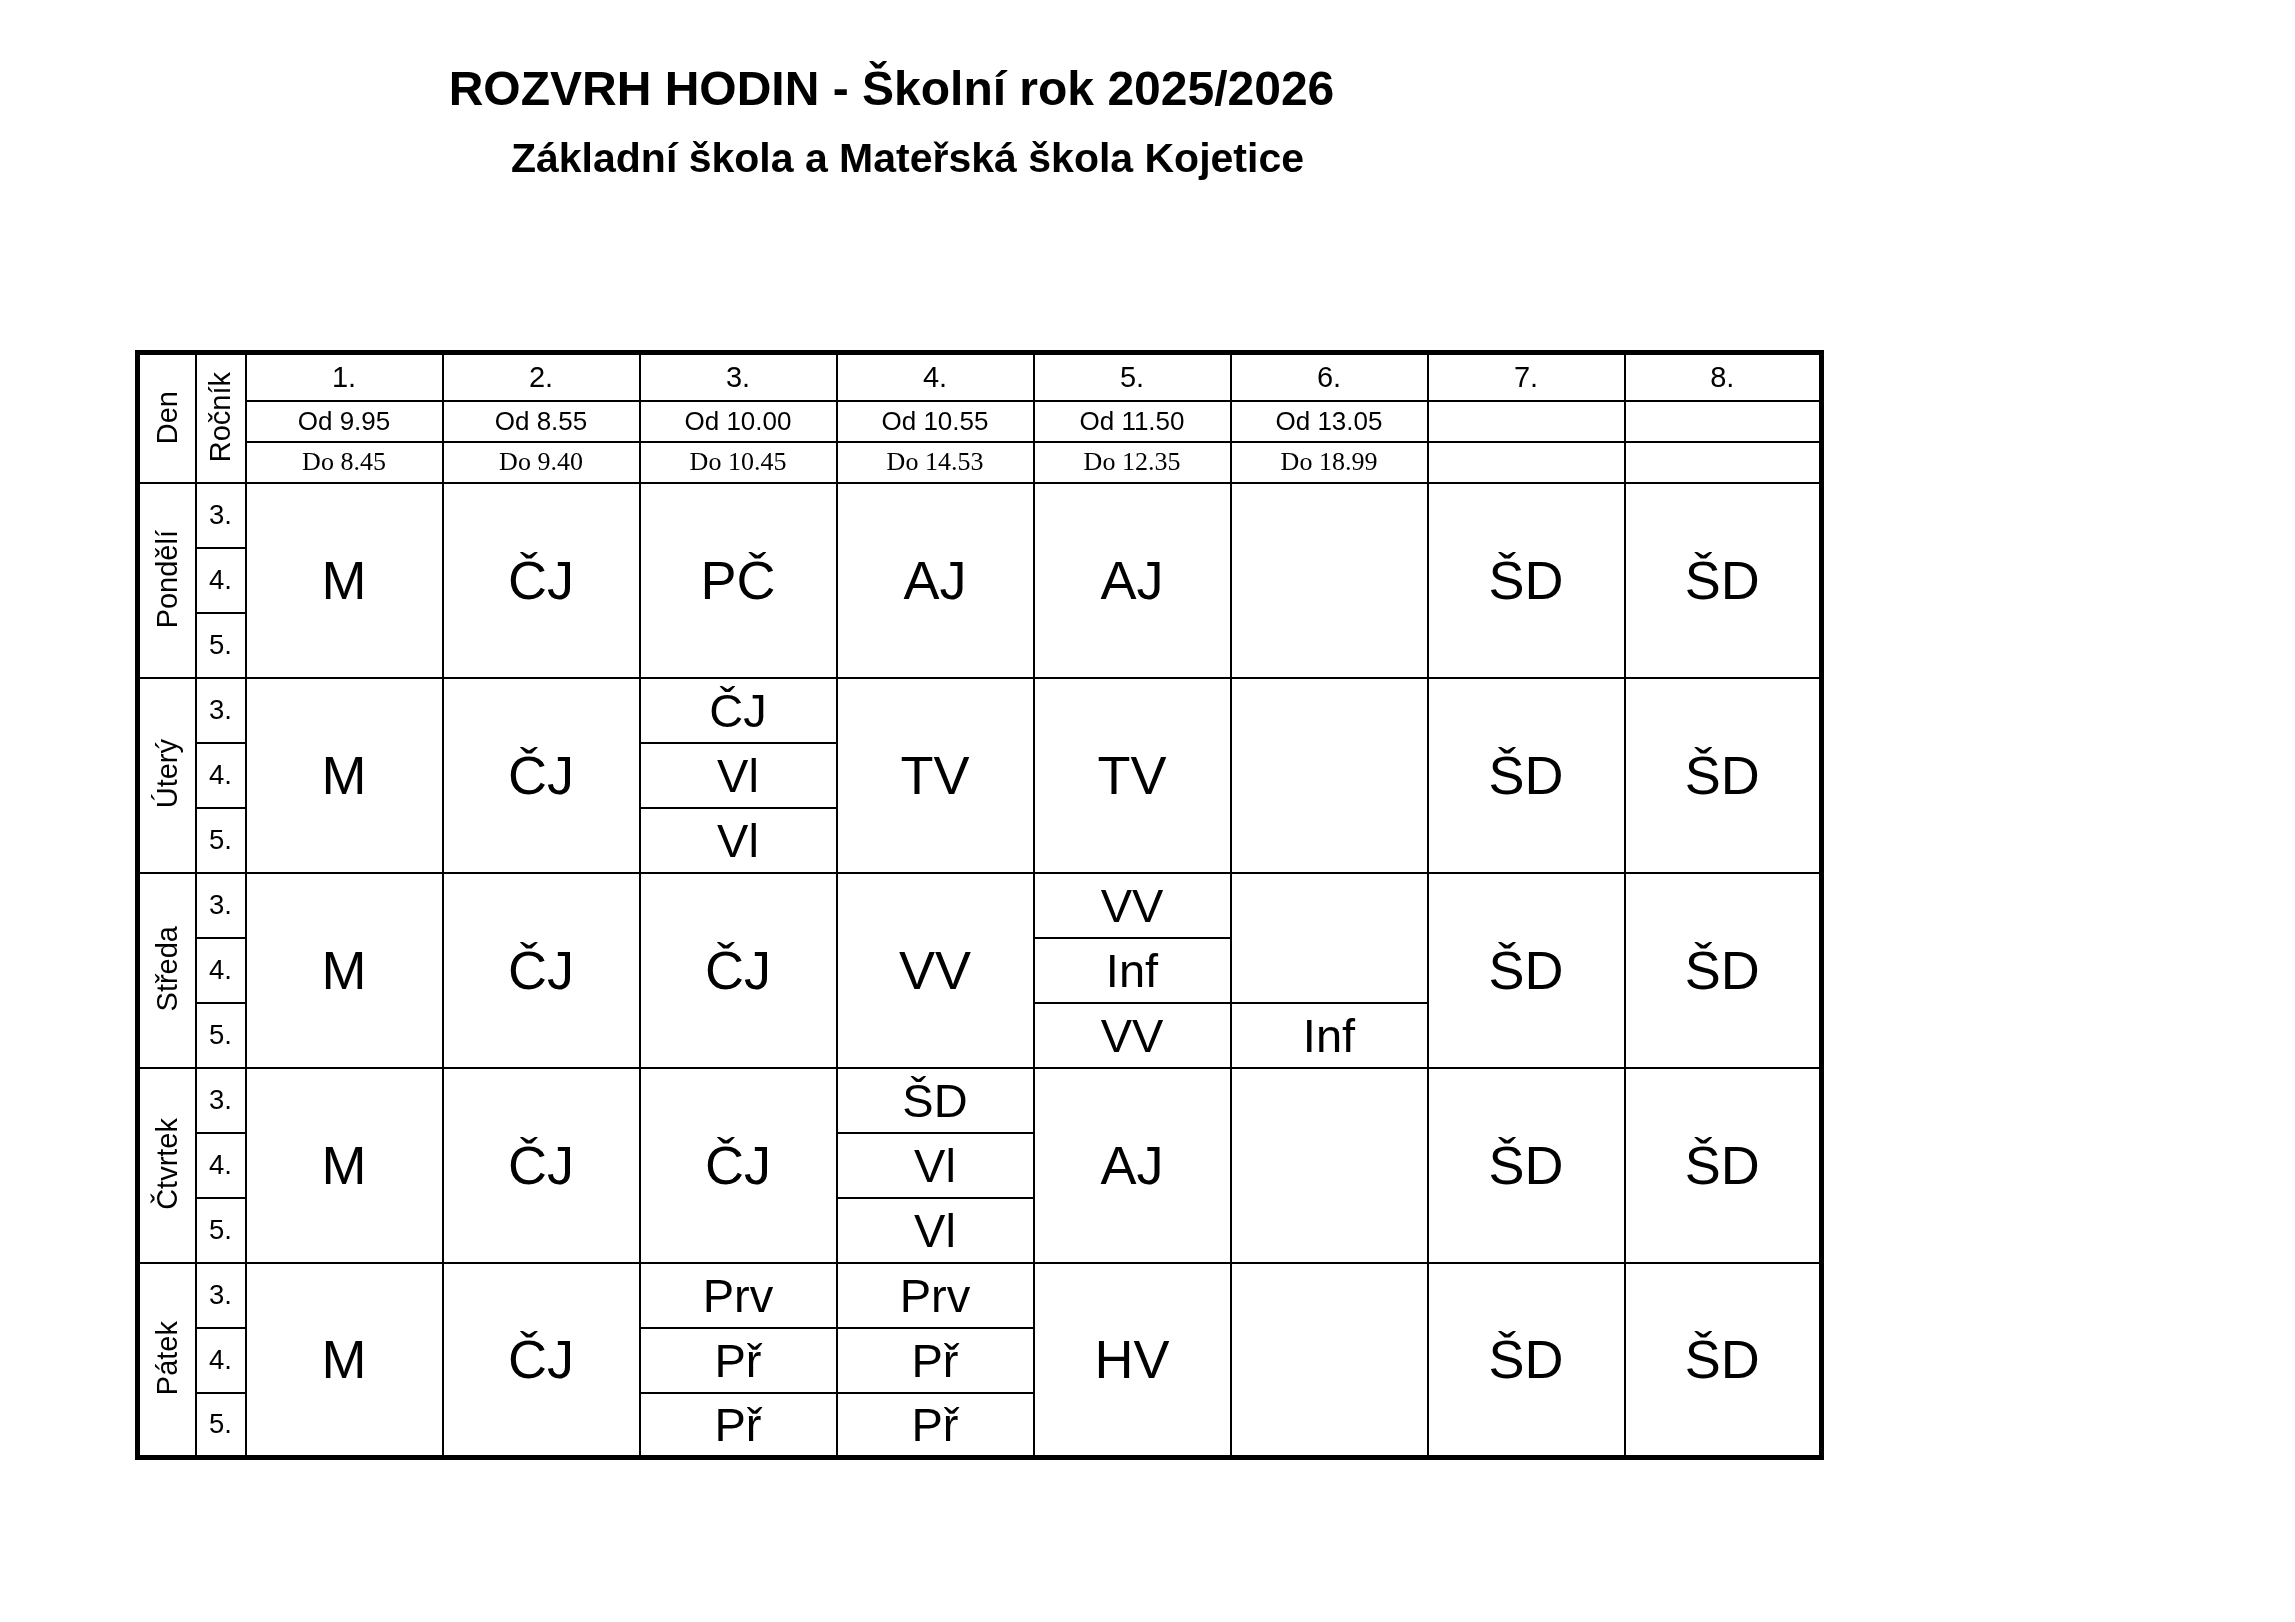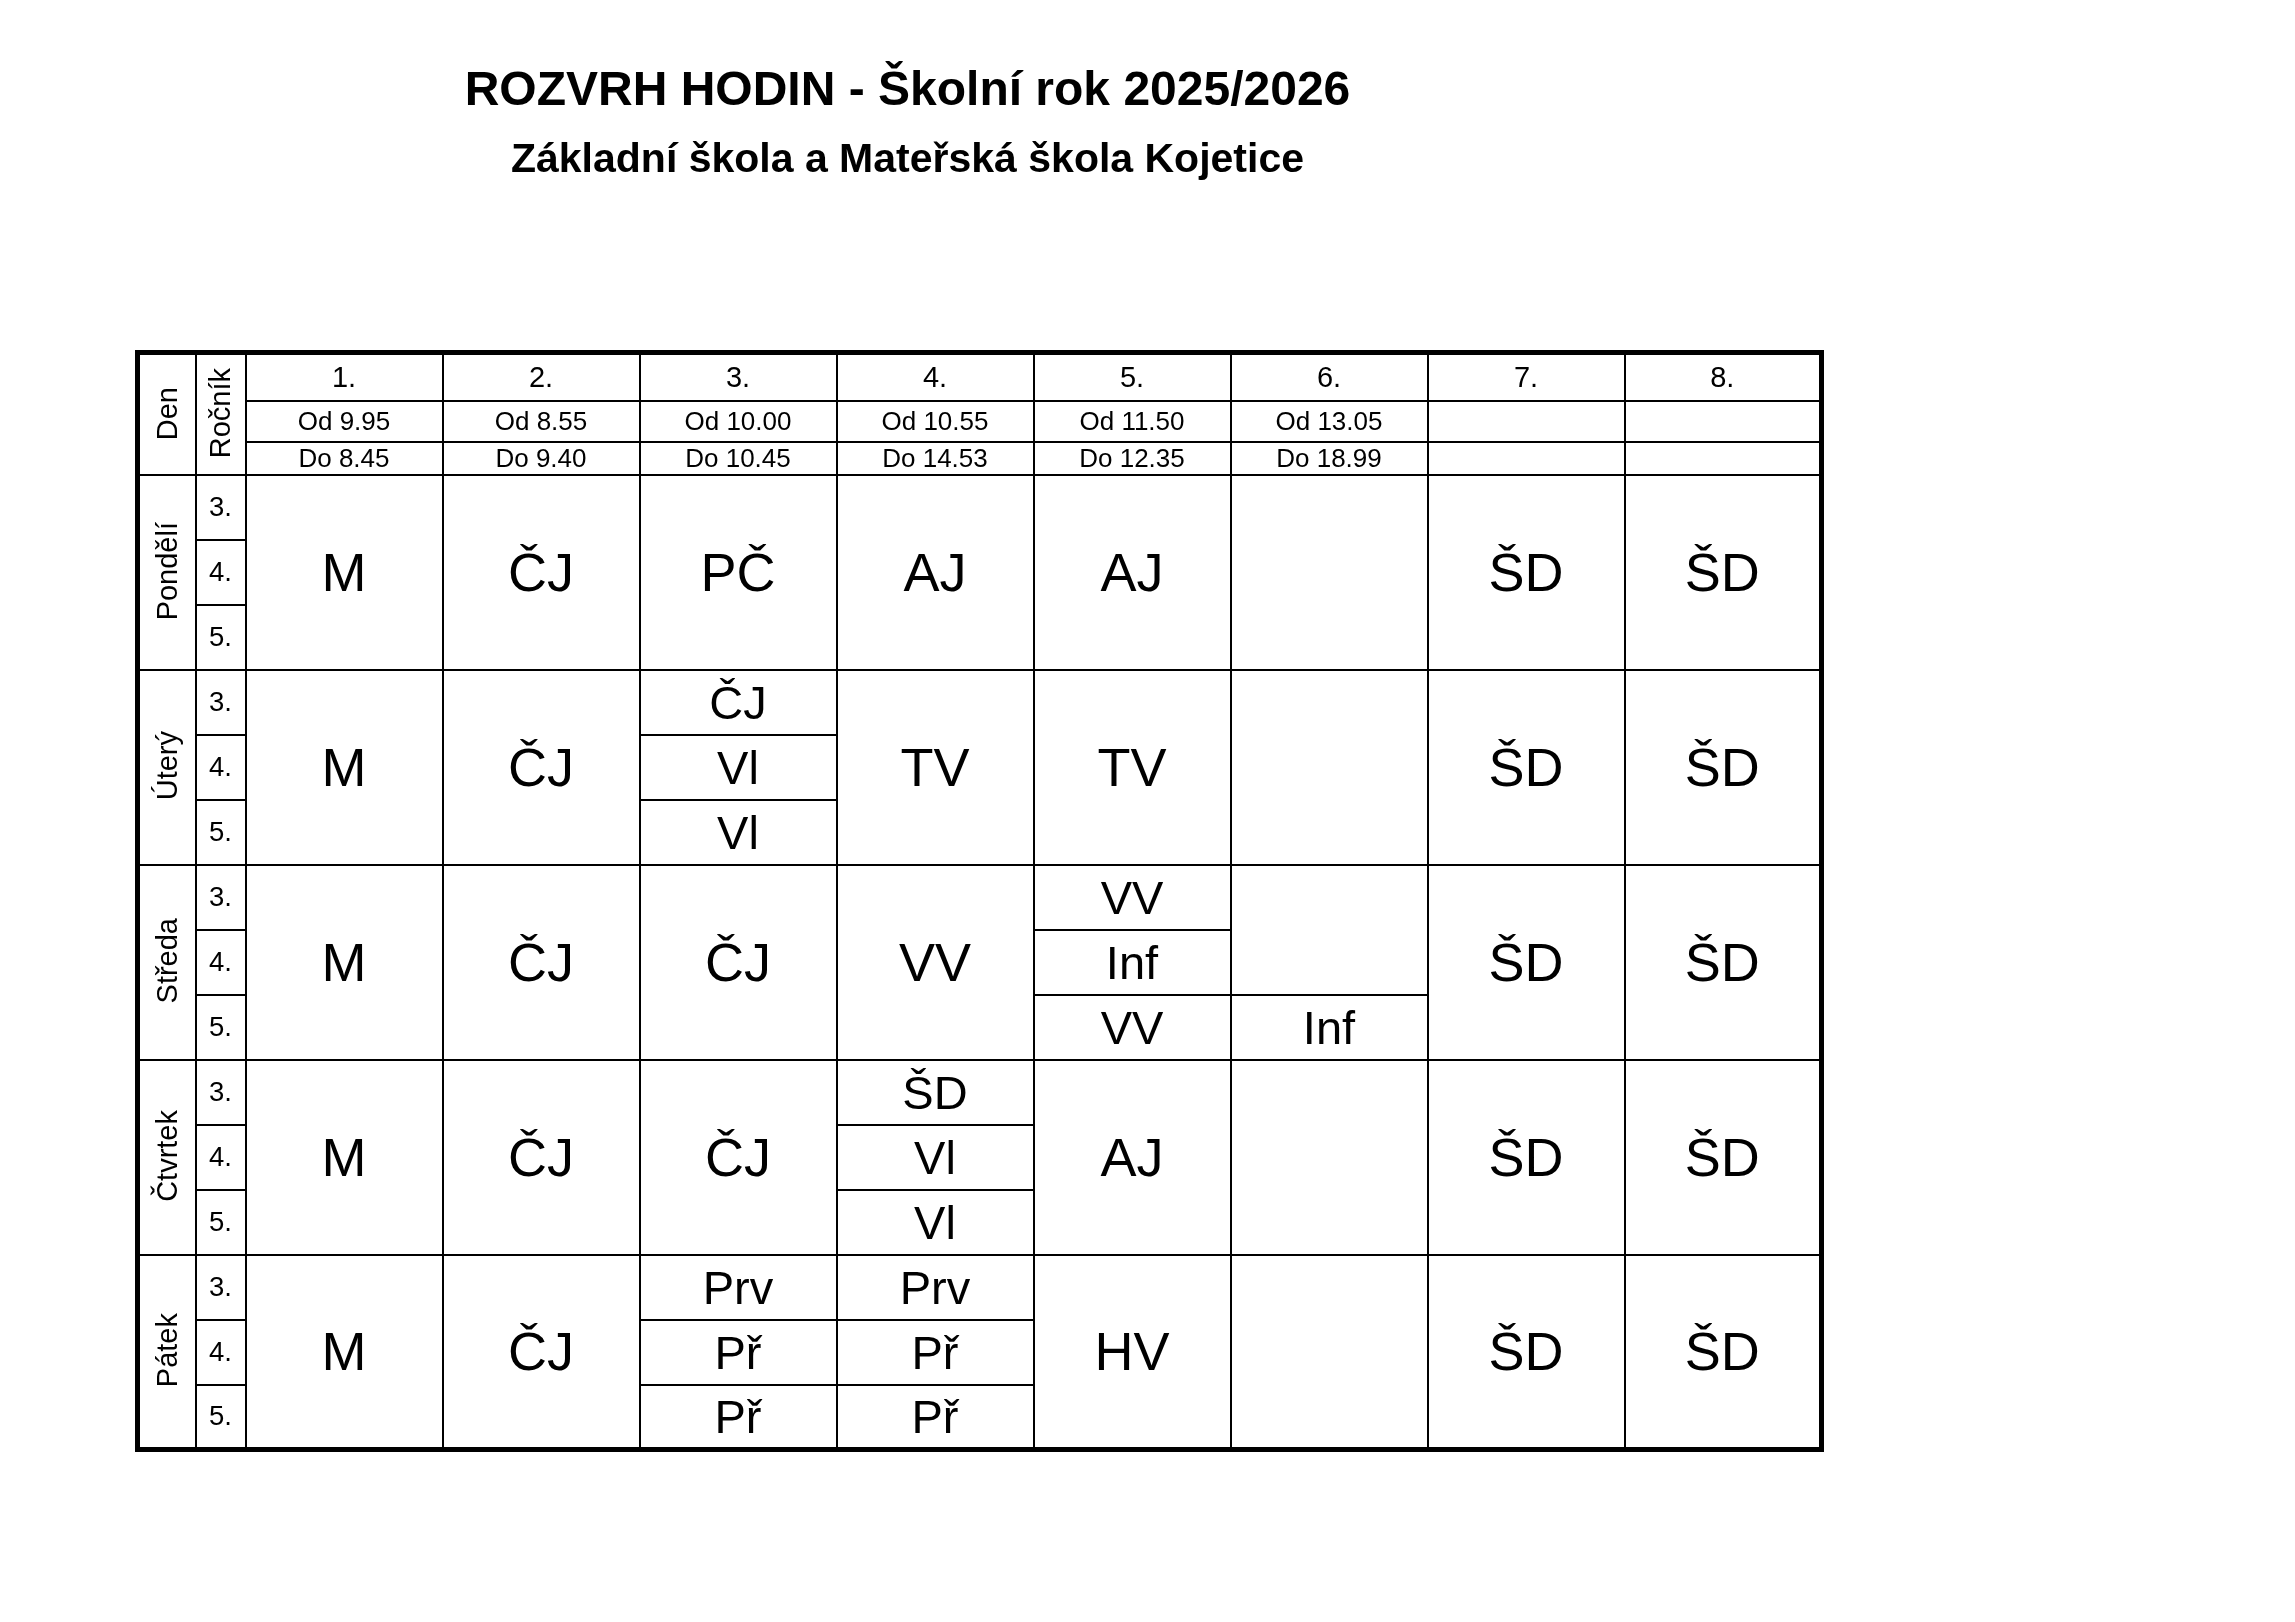--- a/index.html
+++ b/index.html
@@ -1,35 +1,35 @@
 <!DOCTYPE html>
 <html style="font-size:10.5px"><head>
 <meta charset="utf-8">
 <style>
   html,body{margin:0;padding:0;}
   body{background:#fff;font-family:"Liberation Sans",sans-serif;color:#000;}
   #page{position:relative;width:2295px;height:1623px;background:#fff;overflow:hidden;}
 
-  .title-block{position:absolute;left:16px;top:64px;width:1783px;text-align:center;
+  .title-block{position:absolute;left:0;top:64px;width:1783px;text-align:center;
     font-weight:700;font-size:48px;line-height:1.05;}
   .subtitle-block{position:absolute;left:16px;top:137px;width:1783px;text-align:center;
     font-weight:700;font-size:41px;line-height:1.05;}
 
   #timetable{position:absolute;left:135px;top:350px;border-collapse:collapse;
     table-layout:fixed;border:5.2px solid #000;}
   #timetable td{border:2px solid #000;text-align:center;vertical-align:middle;
     padding:0;overflow:hidden;}
 
   col.c-den{width:58px;}
   col.c-rocnik{width:50px;}
   col.c-p{width:197px;}
 
   tr.h-num{height:48px;}
   tr.h-od{height:41px;}
-  tr.h-do{height:32px;}
+  tr.h-do{height:41px;font-family:Liberation Serif, serif;}
   tr.sub{height:65px;}
 
   td.thickT{border-top-width:5.2px;}
   td.thickB{border-bottom-width:5.2px;}
   td.thickR{border-right-width:5.2px;}
 
   td.pnum{font-size:29px;}
   td.ptime{font-size:26px;}
   td.grade{font-size:27.5px;}
   td.subj{font-size:54px;}

